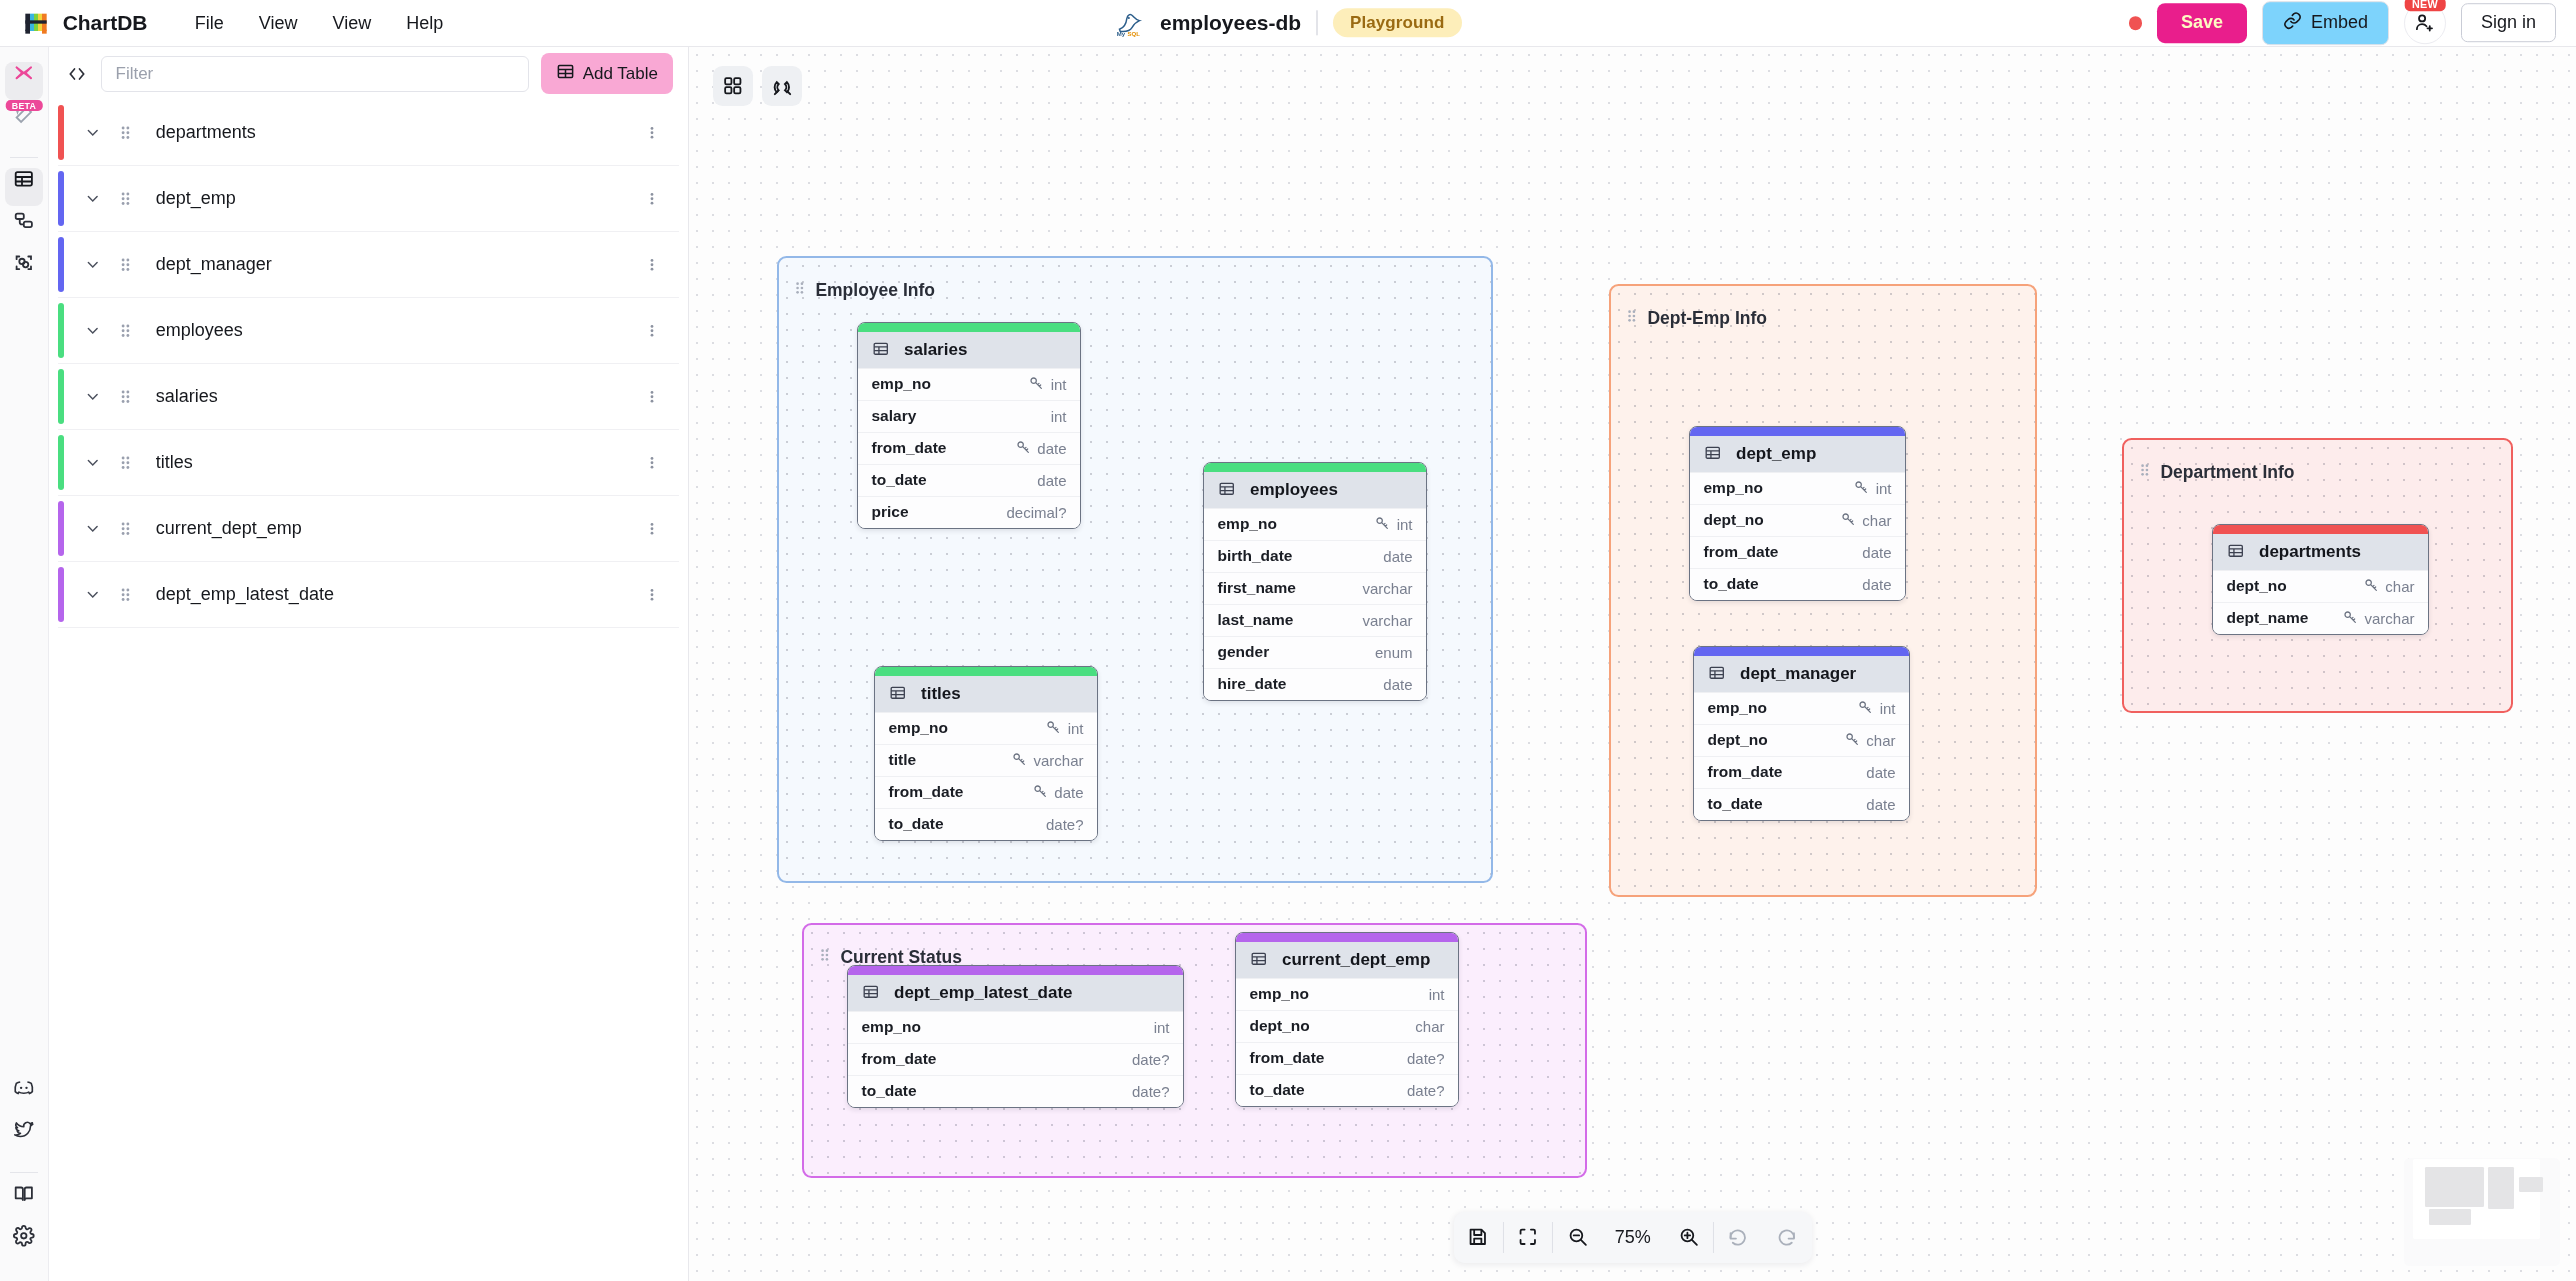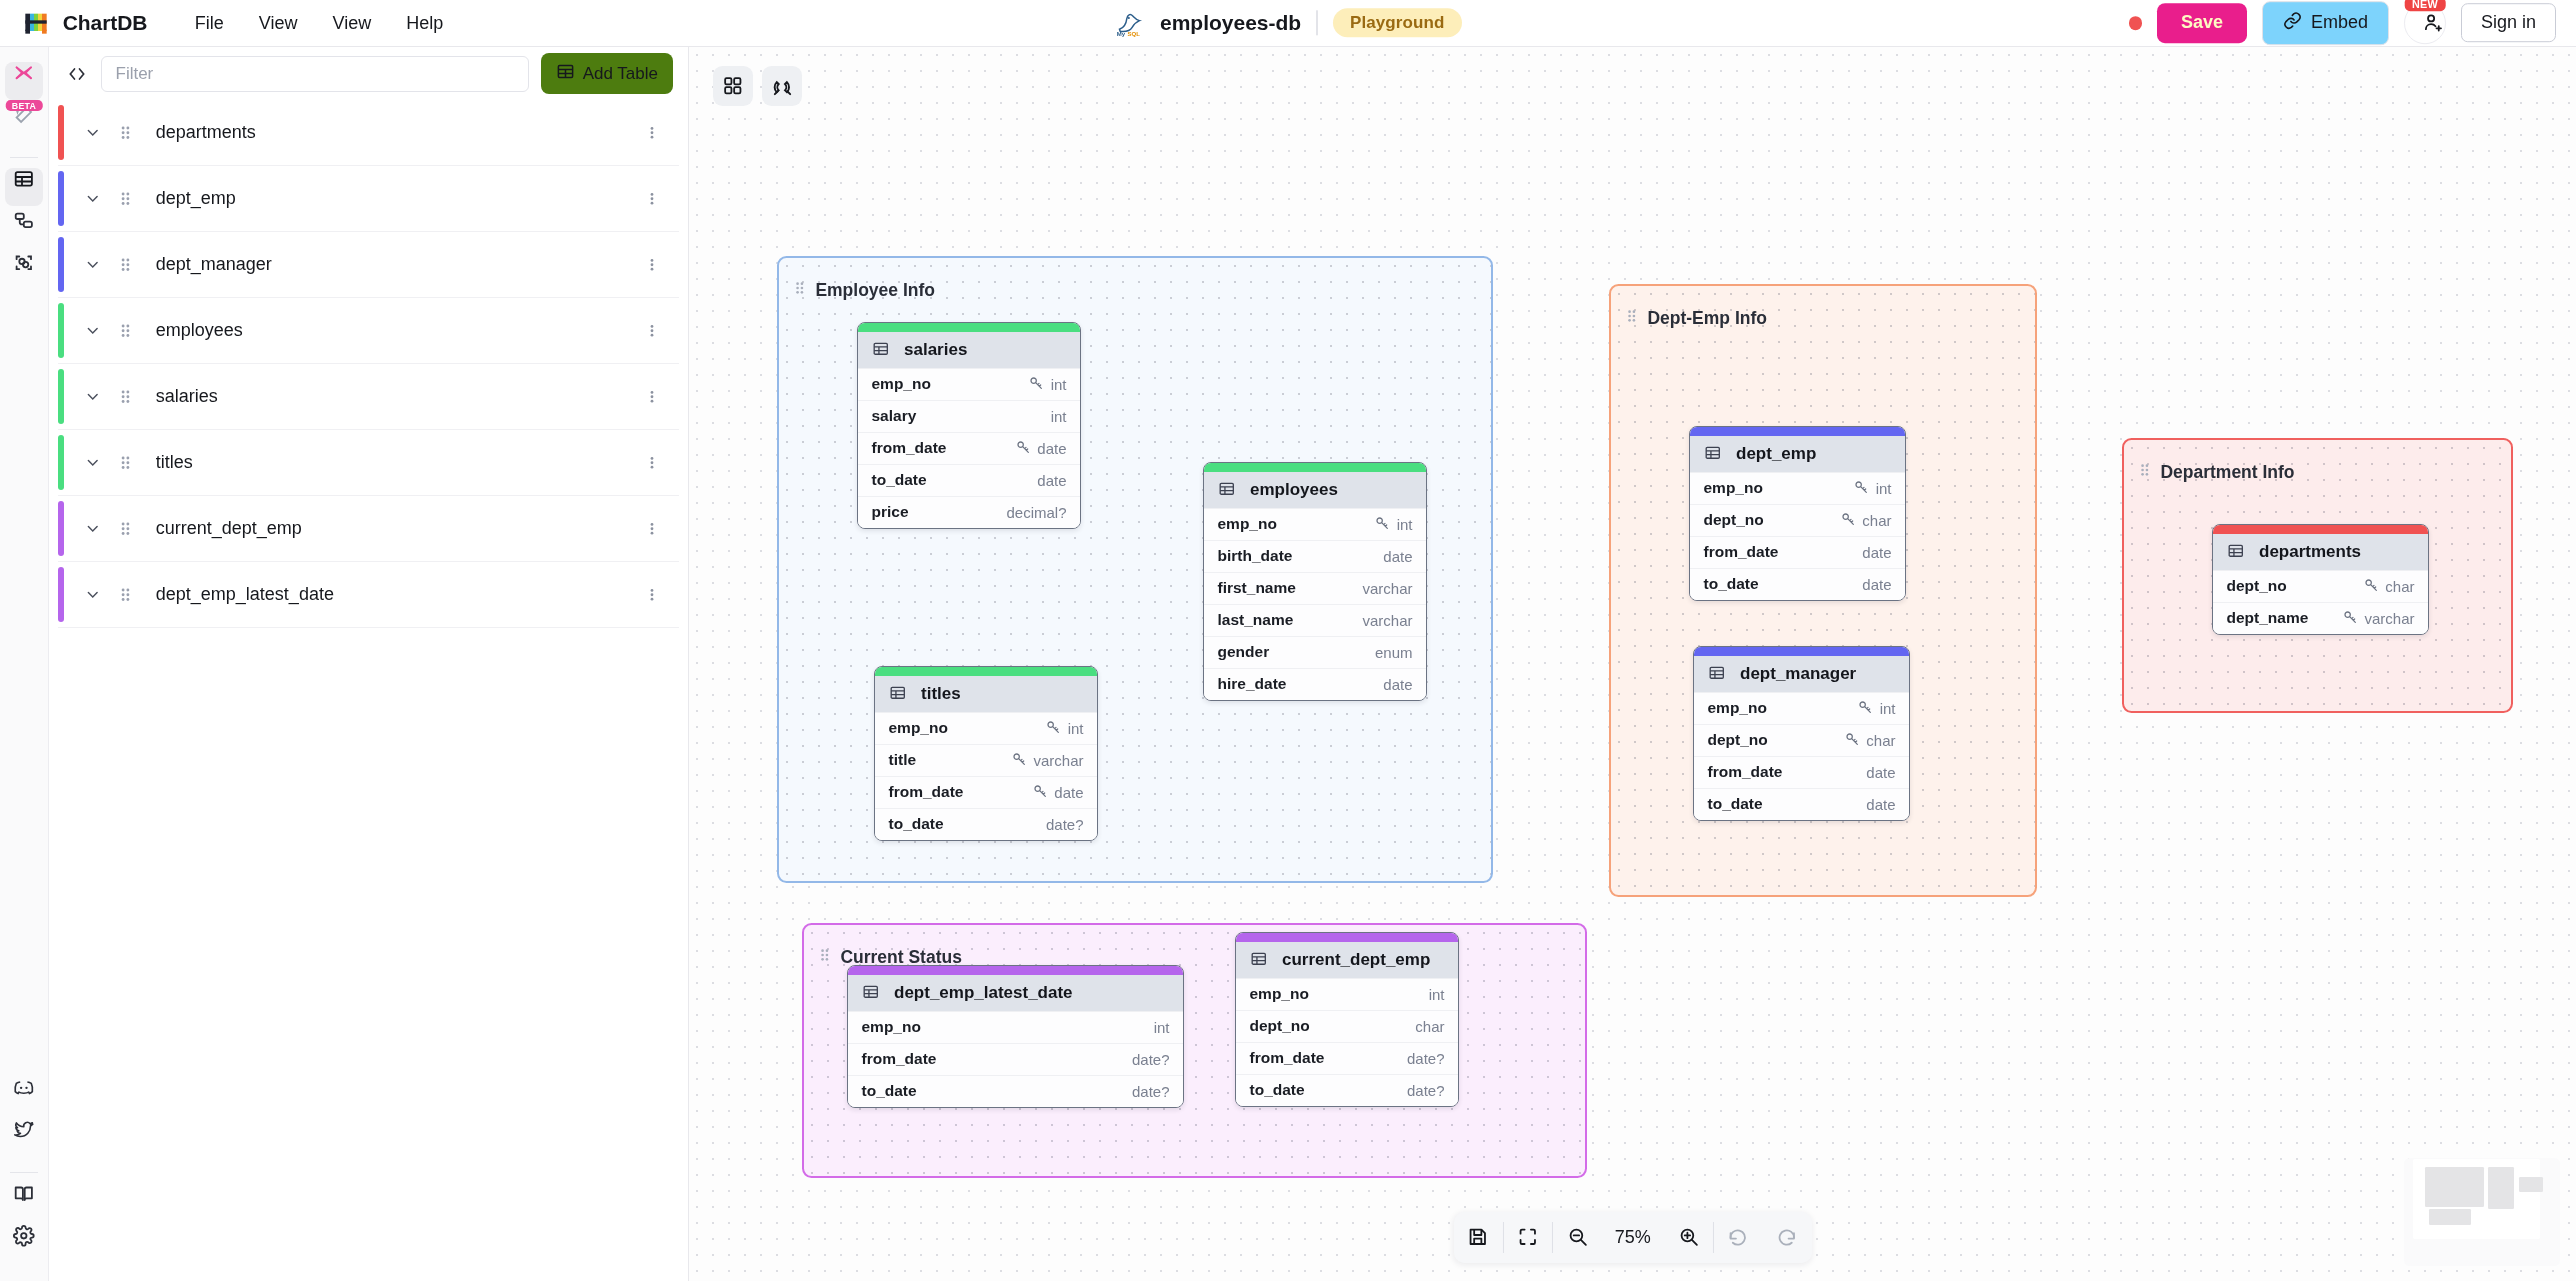--- a/index.html
+++ b/index.html
@@ -48,21 +48,21 @@
     border: none; border-radius: 8px; padding: 9.4px 24px; cursor: pointer;
   }
   .btn-embed {
     background: #7dd3fc; color: #16181d; font-size: 18px; font-weight: 500;
     border: 0.7px solid #e1e2e8; border-radius: 8px; padding: 8.8px 20px;
     display: flex; align-items: center; gap: 8.8px; cursor: pointer;
   }
   .btn-avatar {
     position: relative; width: 42px; height: 42px; border-radius: 50%;
     border: 0.7px solid #ececf1; background: #fff;
-    display: flex; align-items: center; justify-content: flex-end; cursor: pointer;
+    display: flex; align-items: center; justify-content: center; cursor: pointer;
   }
   .badge-new {
     position: absolute; top: -6px; left: 50%; transform: translateX(-50%);
     background: #ef4444; color: #fff; font-size: 10.8px; font-weight: 700;
     padding: 1.3px 7.4px; border-radius: 5.4px; letter-spacing: 0.2px;
   }
   .btn-signin {
     background: #fff; color: #16181d; font-size: 18px; font-weight: 500;
     border: 0.7px solid #c9ccd6; border-radius: 6.7px; padding: 8px 19px; cursor: pointer;
   }
@@ -105,21 +105,21 @@
     width: 24px; height: 24px; display:flex; align-items:center; justify-content:center;
     cursor: pointer; color: #2c2f38; font-size: 17px; font-weight: 600;
   }
   .filter-input {
     flex: 1; height: 36px; border: 0.7px solid #e3e4ea; border-radius: 6px;
     padding: 0 13.5px; font-size: 17px; color: #16181d; outline: none;
     font-family: "Liberation Sans", sans-serif; background: #fff;
   }
   .filter-input::placeholder { color: #9ba0ac; }
   .add-table-btn {
-    display: flex; align-items: center; gap: 8px; background: #4d7c0f;
+    display: flex; align-items: center; gap: 8px; background: #f9a8d4;
     border: none; border-radius: 8px; padding: 8.8px 15px;
     font-size: 17px; font-weight: 500; color: #16181d; cursor: pointer;
     font-family: "Liberation Sans", sans-serif; white-space: nowrap;
   }
   .list-scroll { flex: 1; overflow: hidden; padding: 0 9.4px; }
   .tbl-row {
     position: relative; height: 66px; display: flex; align-items: center;
     border-bottom: 0.7px solid #f0f0f3; padding-left: 23px; cursor: pointer;
   }
   .tbl-color {

